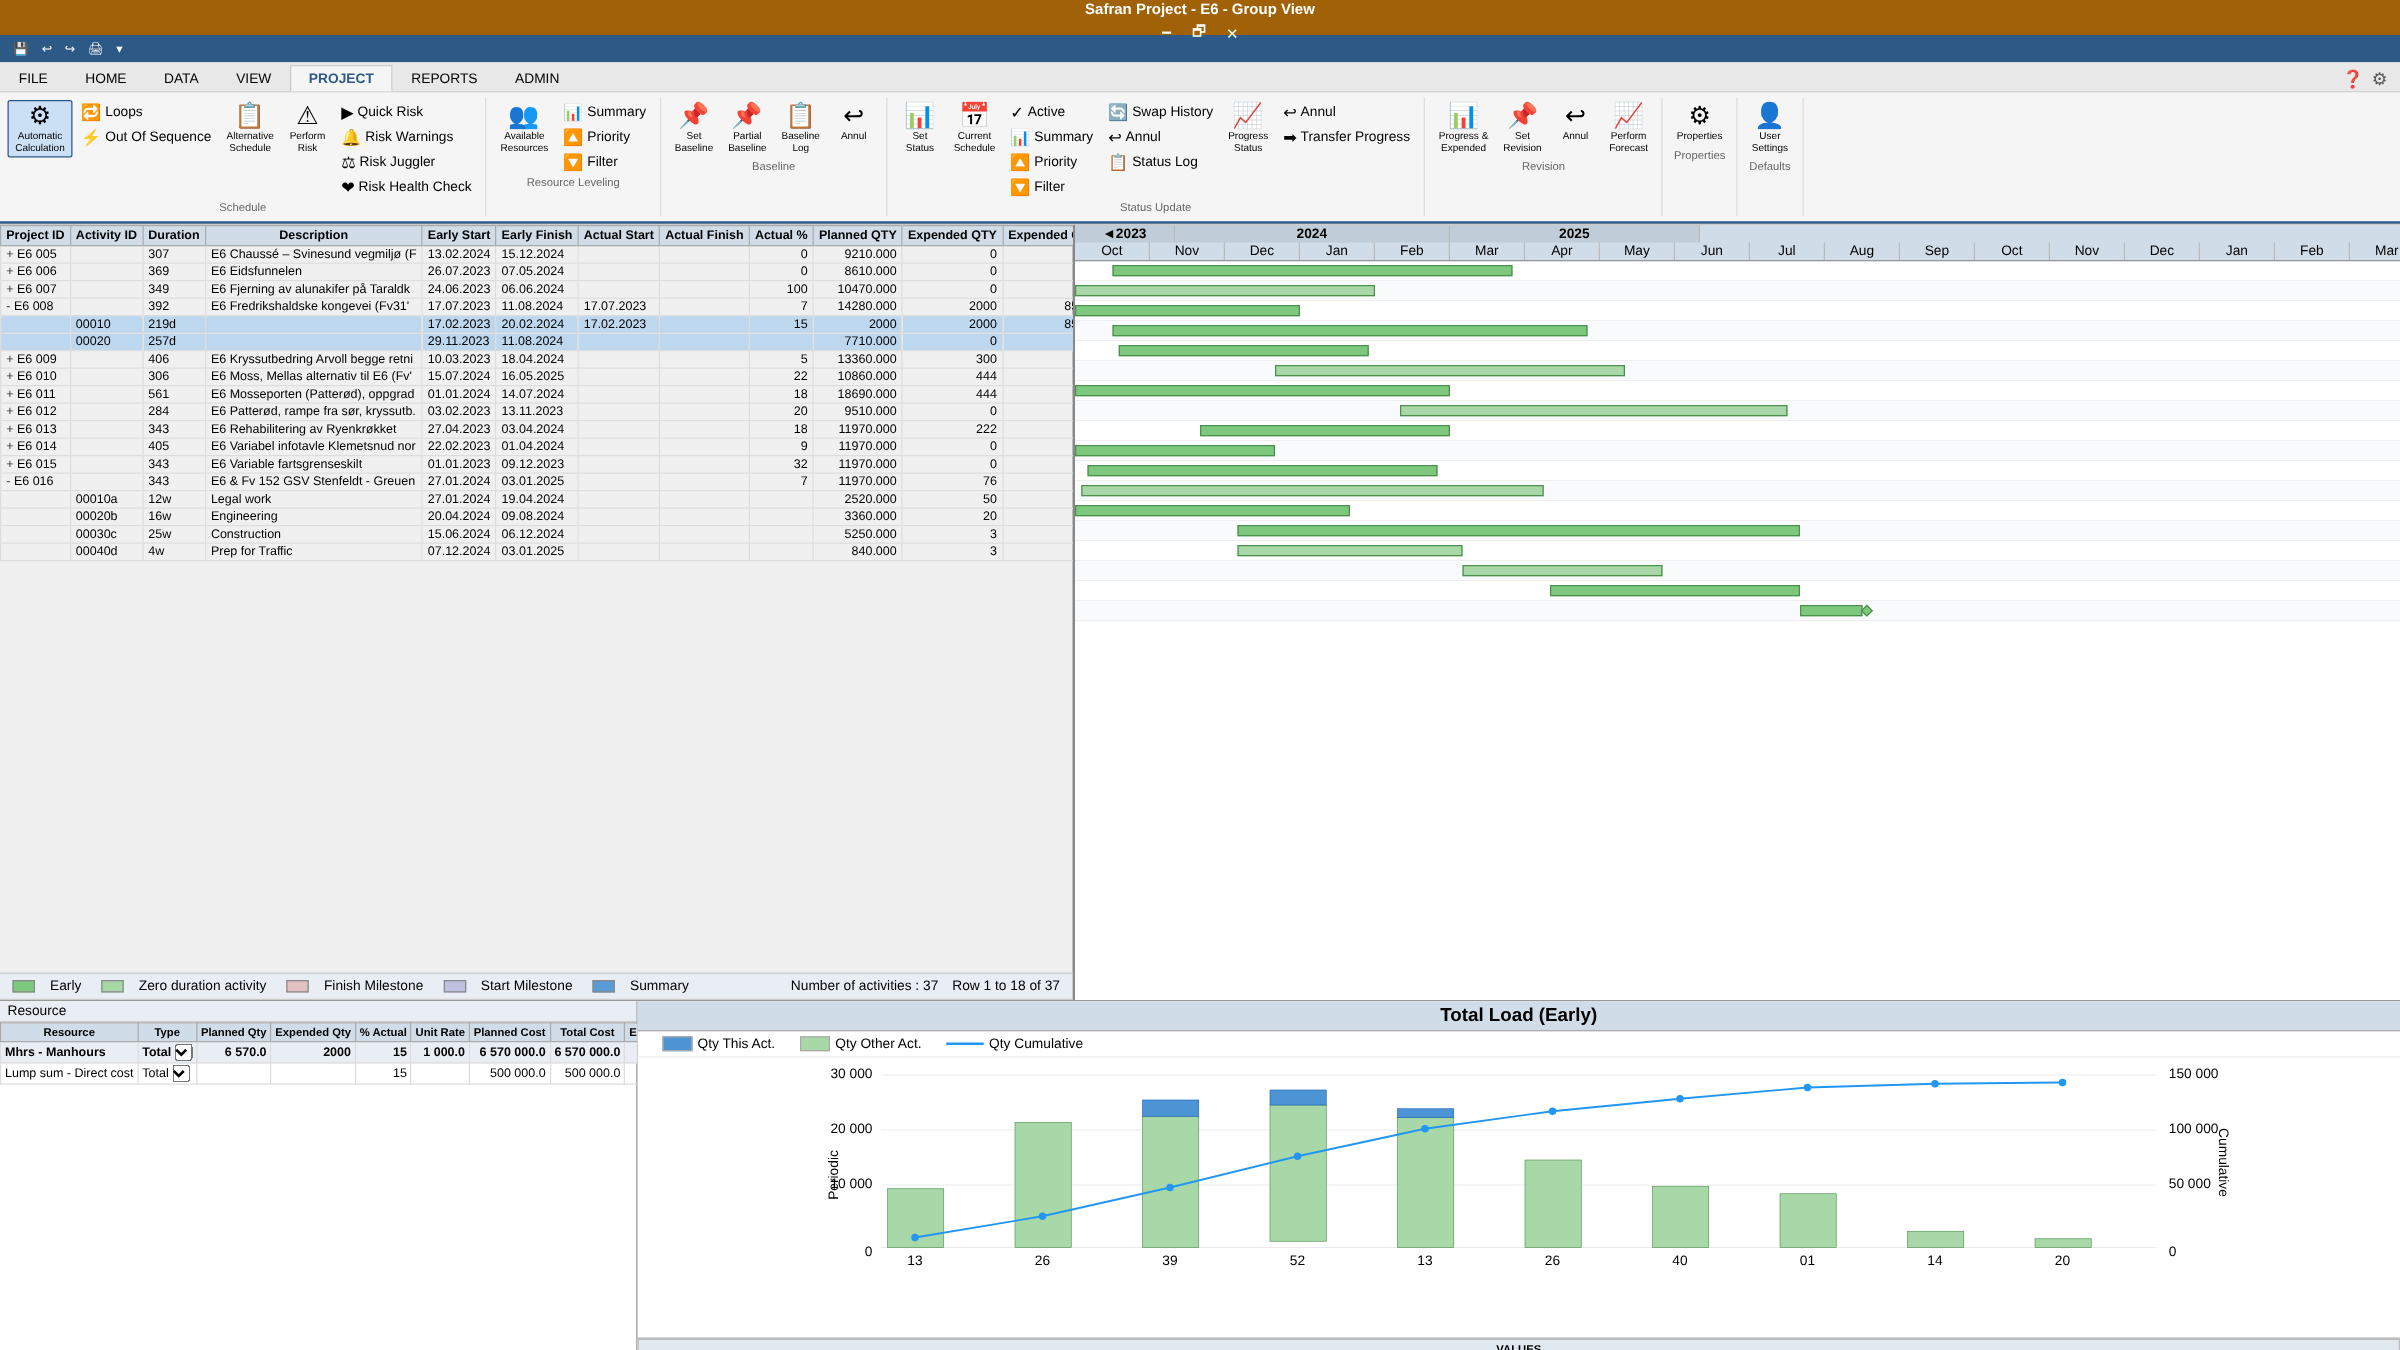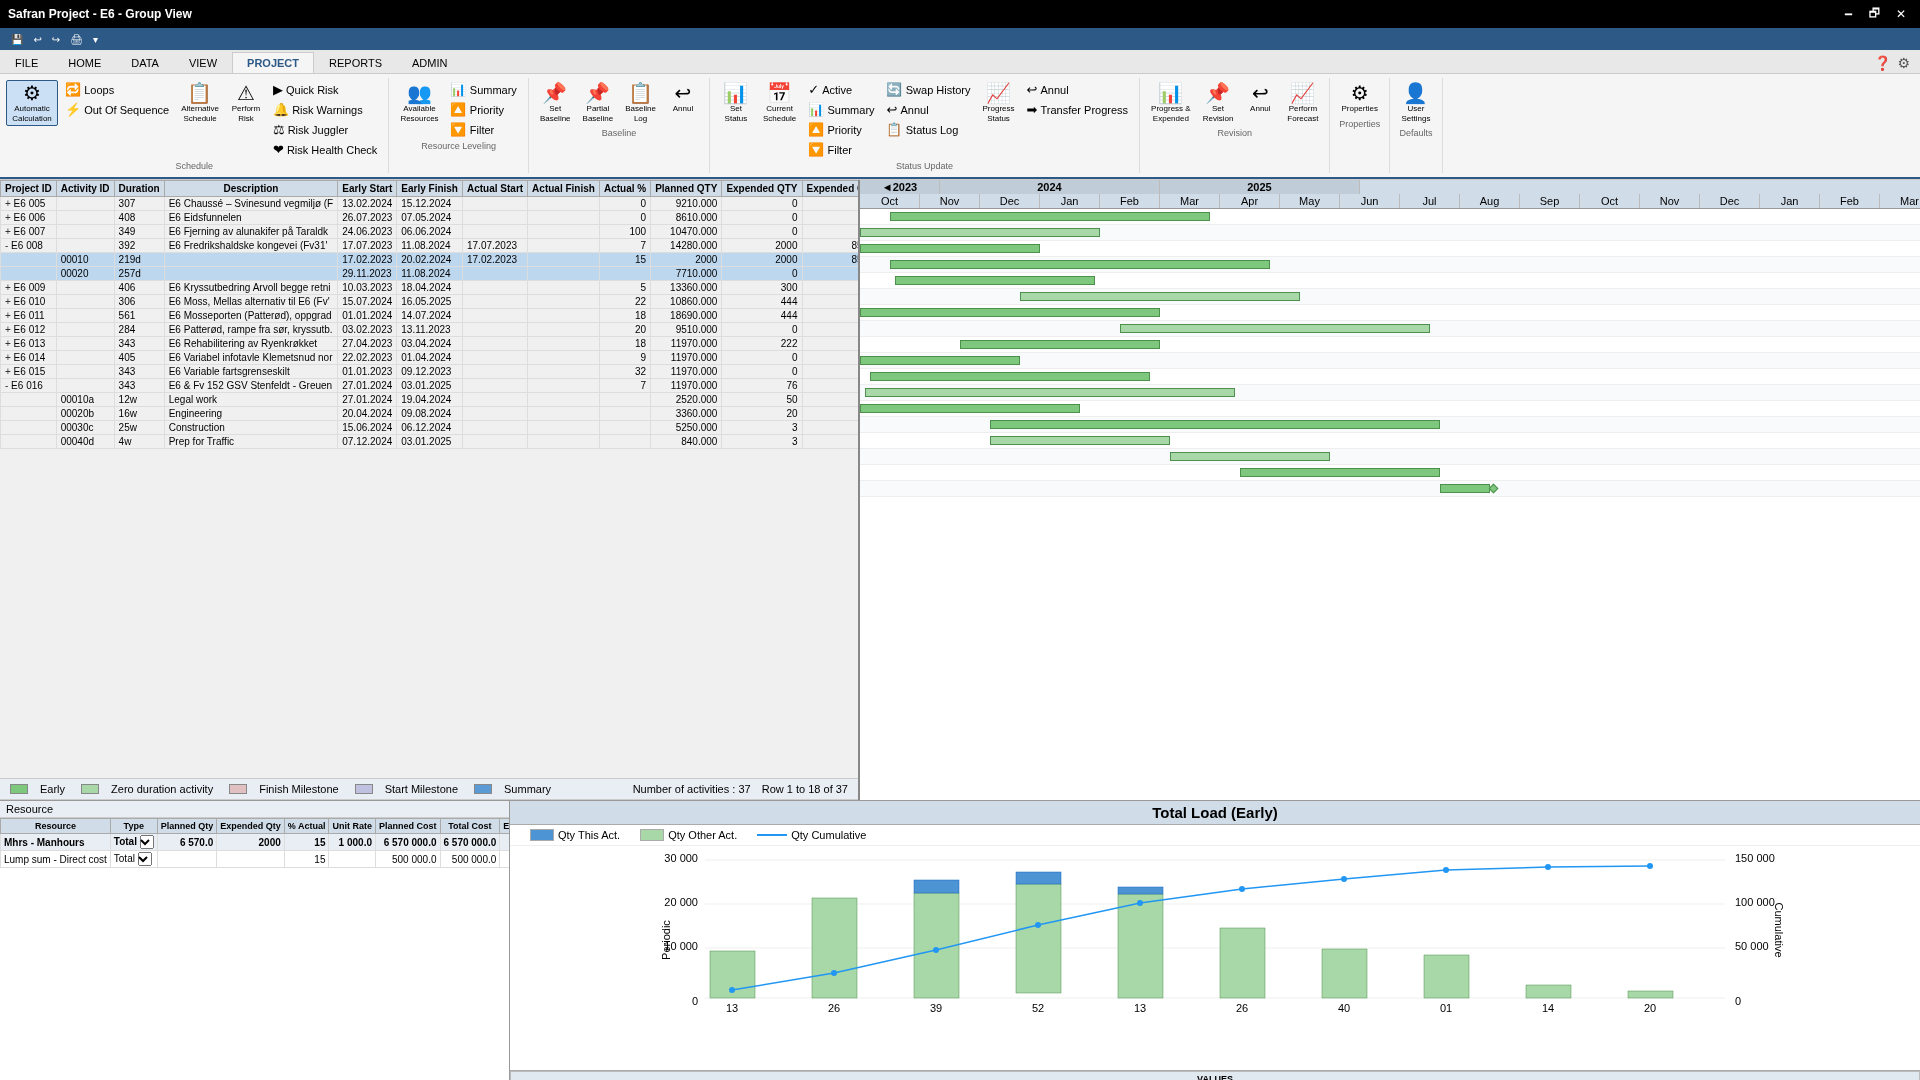--- a/index.html
+++ b/index.html
@@ -1,26 +1,27 @@
 <!DOCTYPE html>
 <html><head>
   <meta charset="utf-8">
   <style>
     * { box-sizing: border-box; margin: 0; padding: 0; font-family: 'Segoe UI', Tahoma, sans-serif; font-size: 11px; }
     body { width: 1920px; height: 1080px; overflow: hidden; background: #f0f0f0; }
 
     
     #titlebar {
-      background: #000000;
+      background: #a16207;
       color: white;
       height: 28px;
       display: flex;
       align-items: center;
       padding: 0 8px;
       justify-content: space-between;
+      flex-direction: column;
     }
     #titlebar .title { font-size: 12px; font-weight: 600; }
     #titlebar .controls { display: flex; gap: 4px; }
     #titlebar .ctrl-btn {
       background: none; border: none; color: white; cursor: pointer;
       font-size: 12px; padding: 2px 6px;
     }
 
     
     #qat {
@@ -609,21 +610,21 @@
     <td class="td-num">9210.000</td>
     <td class="td-num">0</td>
     <td class="td-num">0</td>
   </tr>
                 <tr>
     <td class="">
       <span class="plus-btn">+</span>
       E6 006
     </td>
     <td></td>
-    <td>408</td>
+    <td>369</td>
     <td>E6 Eidsfunnelen</td>
     <td>26.07.2023</td>
     <td>07.05.2024</td>
     <td></td>
     <td></td>
     <td class="td-num">0</td>
     <td class="td-num">8610.000</td>
     <td class="td-num">0</td>
     <td class="td-num">0</td>
   </tr>

